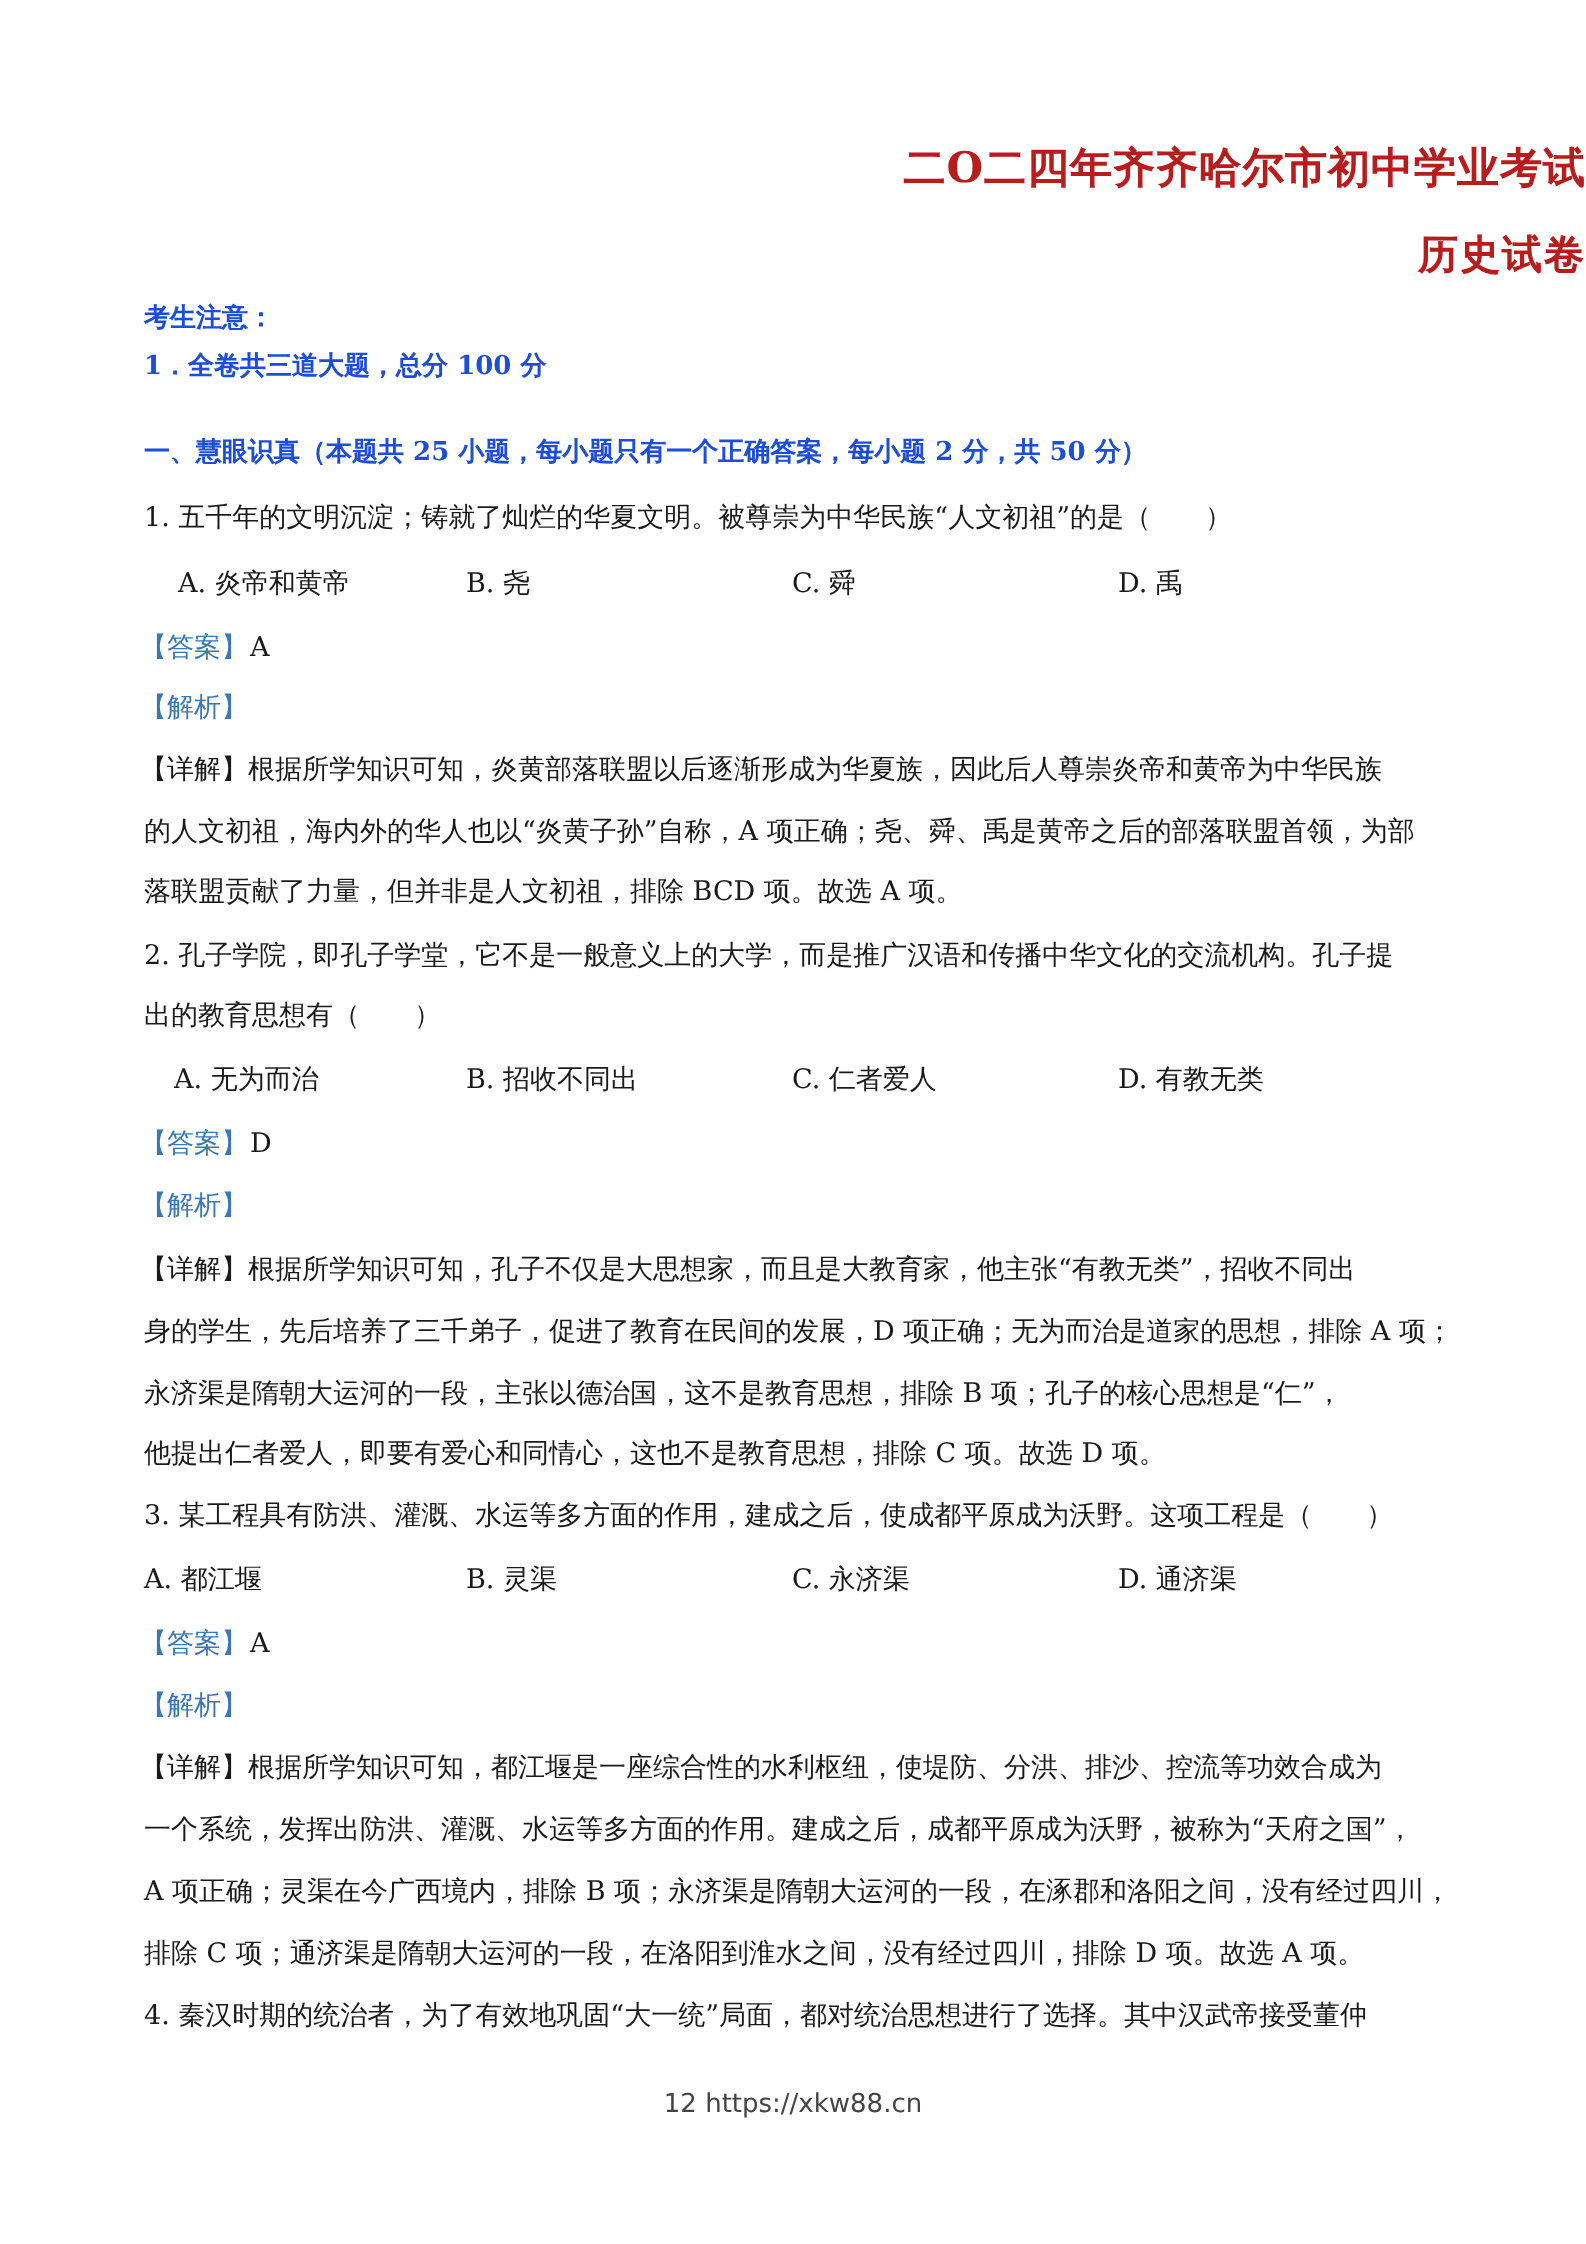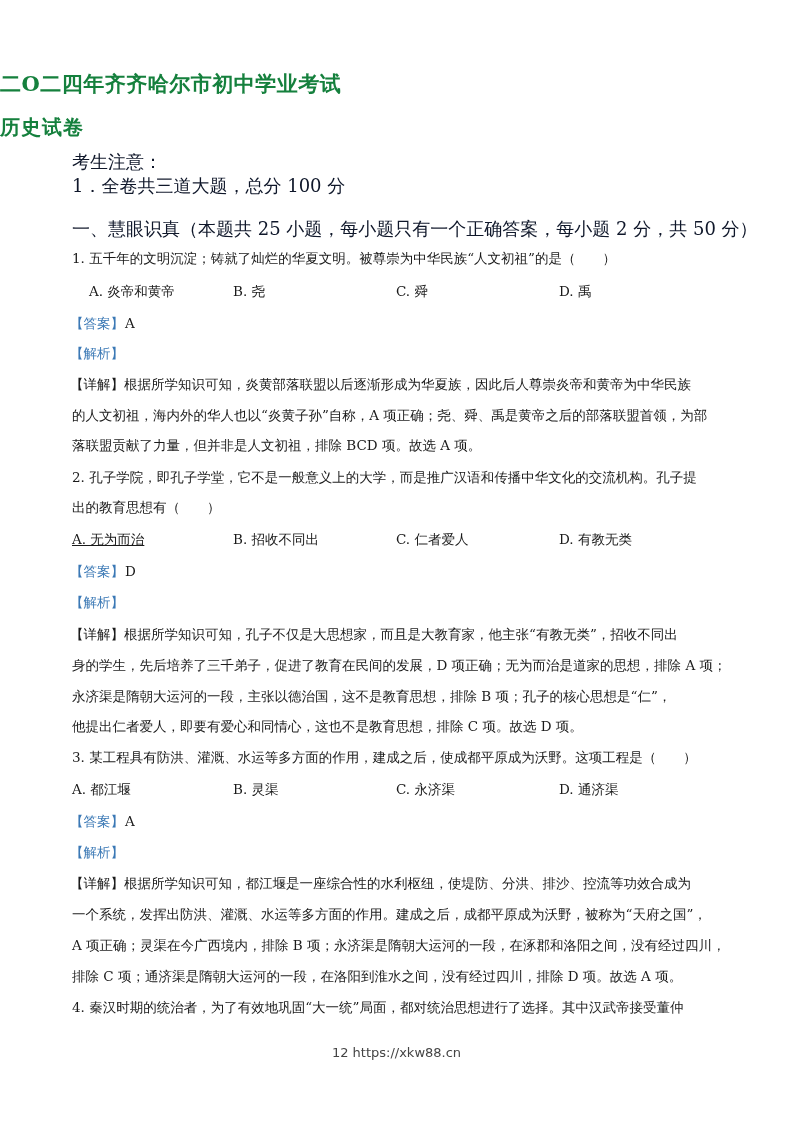--- a/index.html
+++ b/index.html
@@ -3,27 +3,27 @@
   <meta charset="utf-8">
   <style>
     html, body { margin: 0; padding: 0; background: #ffffff; }
     body {
       width: 793px; height: 1122px; position: relative; overflow: hidden;
       font-family: "DejaVu Serif", "Liberation Serif", serif;
       color: #1a1a1a;
     }
     .page { position: absolute; left: 0; top: 0; width: 793px; height: 1122px; }
     .title {
-      position: absolute; left: 0; width: 793px; text-align: left;
-      font-weight: bold; color: #15803d;
+      position: absolute; left: 0; width: 793px; text-align: right;
+      font-weight: bold; color: #b91c1c;
     }
     .title.t1 { top: 70px; font-size: 21px; letter-spacing: 0.5px; }
     .title.t2 { top: 114px; font-size: 20px; letter-spacing: 1px; }
     .bold-line {
-      position: absolute; left: 72px; font-size: 18px; font-weight: normal; color: #0f172a;
+      position: absolute; left: 72px; font-size: 13px; font-weight: bold; color: #1d4ed8;
       white-space: nowrap;
     }
     .line {
       position: absolute; left: 72px; font-size: 13.5px; white-space: nowrap; color: #1a1a1a;
     }
     .opt { position: absolute; font-size: 13.5px; white-space: nowrap; }
     .label-blue { color: #3a78b5; }
     .ans-val { color: #1a1a1a; margin-left: 1px; }
     .footer {
       position: absolute; top: 1045px; left: 0; width: 793px; text-align: center;
@@ -54,21 +54,21 @@
     <span class="label-blue">【解析】</span>
   </div>
   <div class="line" style="top:376px;left:70px;">
     <span>【详解】</span><span>根据所学知识可知，炎黄部落联盟以后逐渐形成为华夏族，因此后人尊崇炎帝和黄帝为中华民族</span>
   </div>
   <div class="line" style="top:407px;">的人文初祖，海内外的华人也以“炎黄子孙”自称，A 项正确；尧、舜、禹是黄帝之后的部落联盟首领，为部</div>
   <div class="line" style="top:437px;">落联盟贡献了力量，但并非是人文初祖，排除 BCD 项。故选 A 项。</div>
 
   <div class="line" style="top:469px;">2. 孔子学院，即孔子学堂，它不是一般意义上的大学，而是推广汉语和传播中华文化的交流机构。孔子提</div>
   <div class="line" style="top:499px;">出的教育思想有（　　）</div>
-  <div class="opt" style="top:531px;left:72px;text-decoration:underline;">A. 无为而治</div>
+  <div class="opt" style="top:531px;left:87px;">A. 无为而治</div>
   <div class="opt" style="top:531px;left:233px;">B. 招收不同出</div>
   <div class="opt" style="top:531px;left:396px;">C. 仁者爱人</div>
   <div class="opt" style="top:531px;left:559px;">D. 有教无类</div>
   <div class="line" style="top:563px;left:70px;">
     <span class="label-blue">【答案】</span><span class="ans-val">D</span>
   </div>
   <div class="line" style="top:594px;left:70px;">
     <span class="label-blue">【解析】</span>
   </div>
   <div class="line" style="top:626px;left:70px;">

